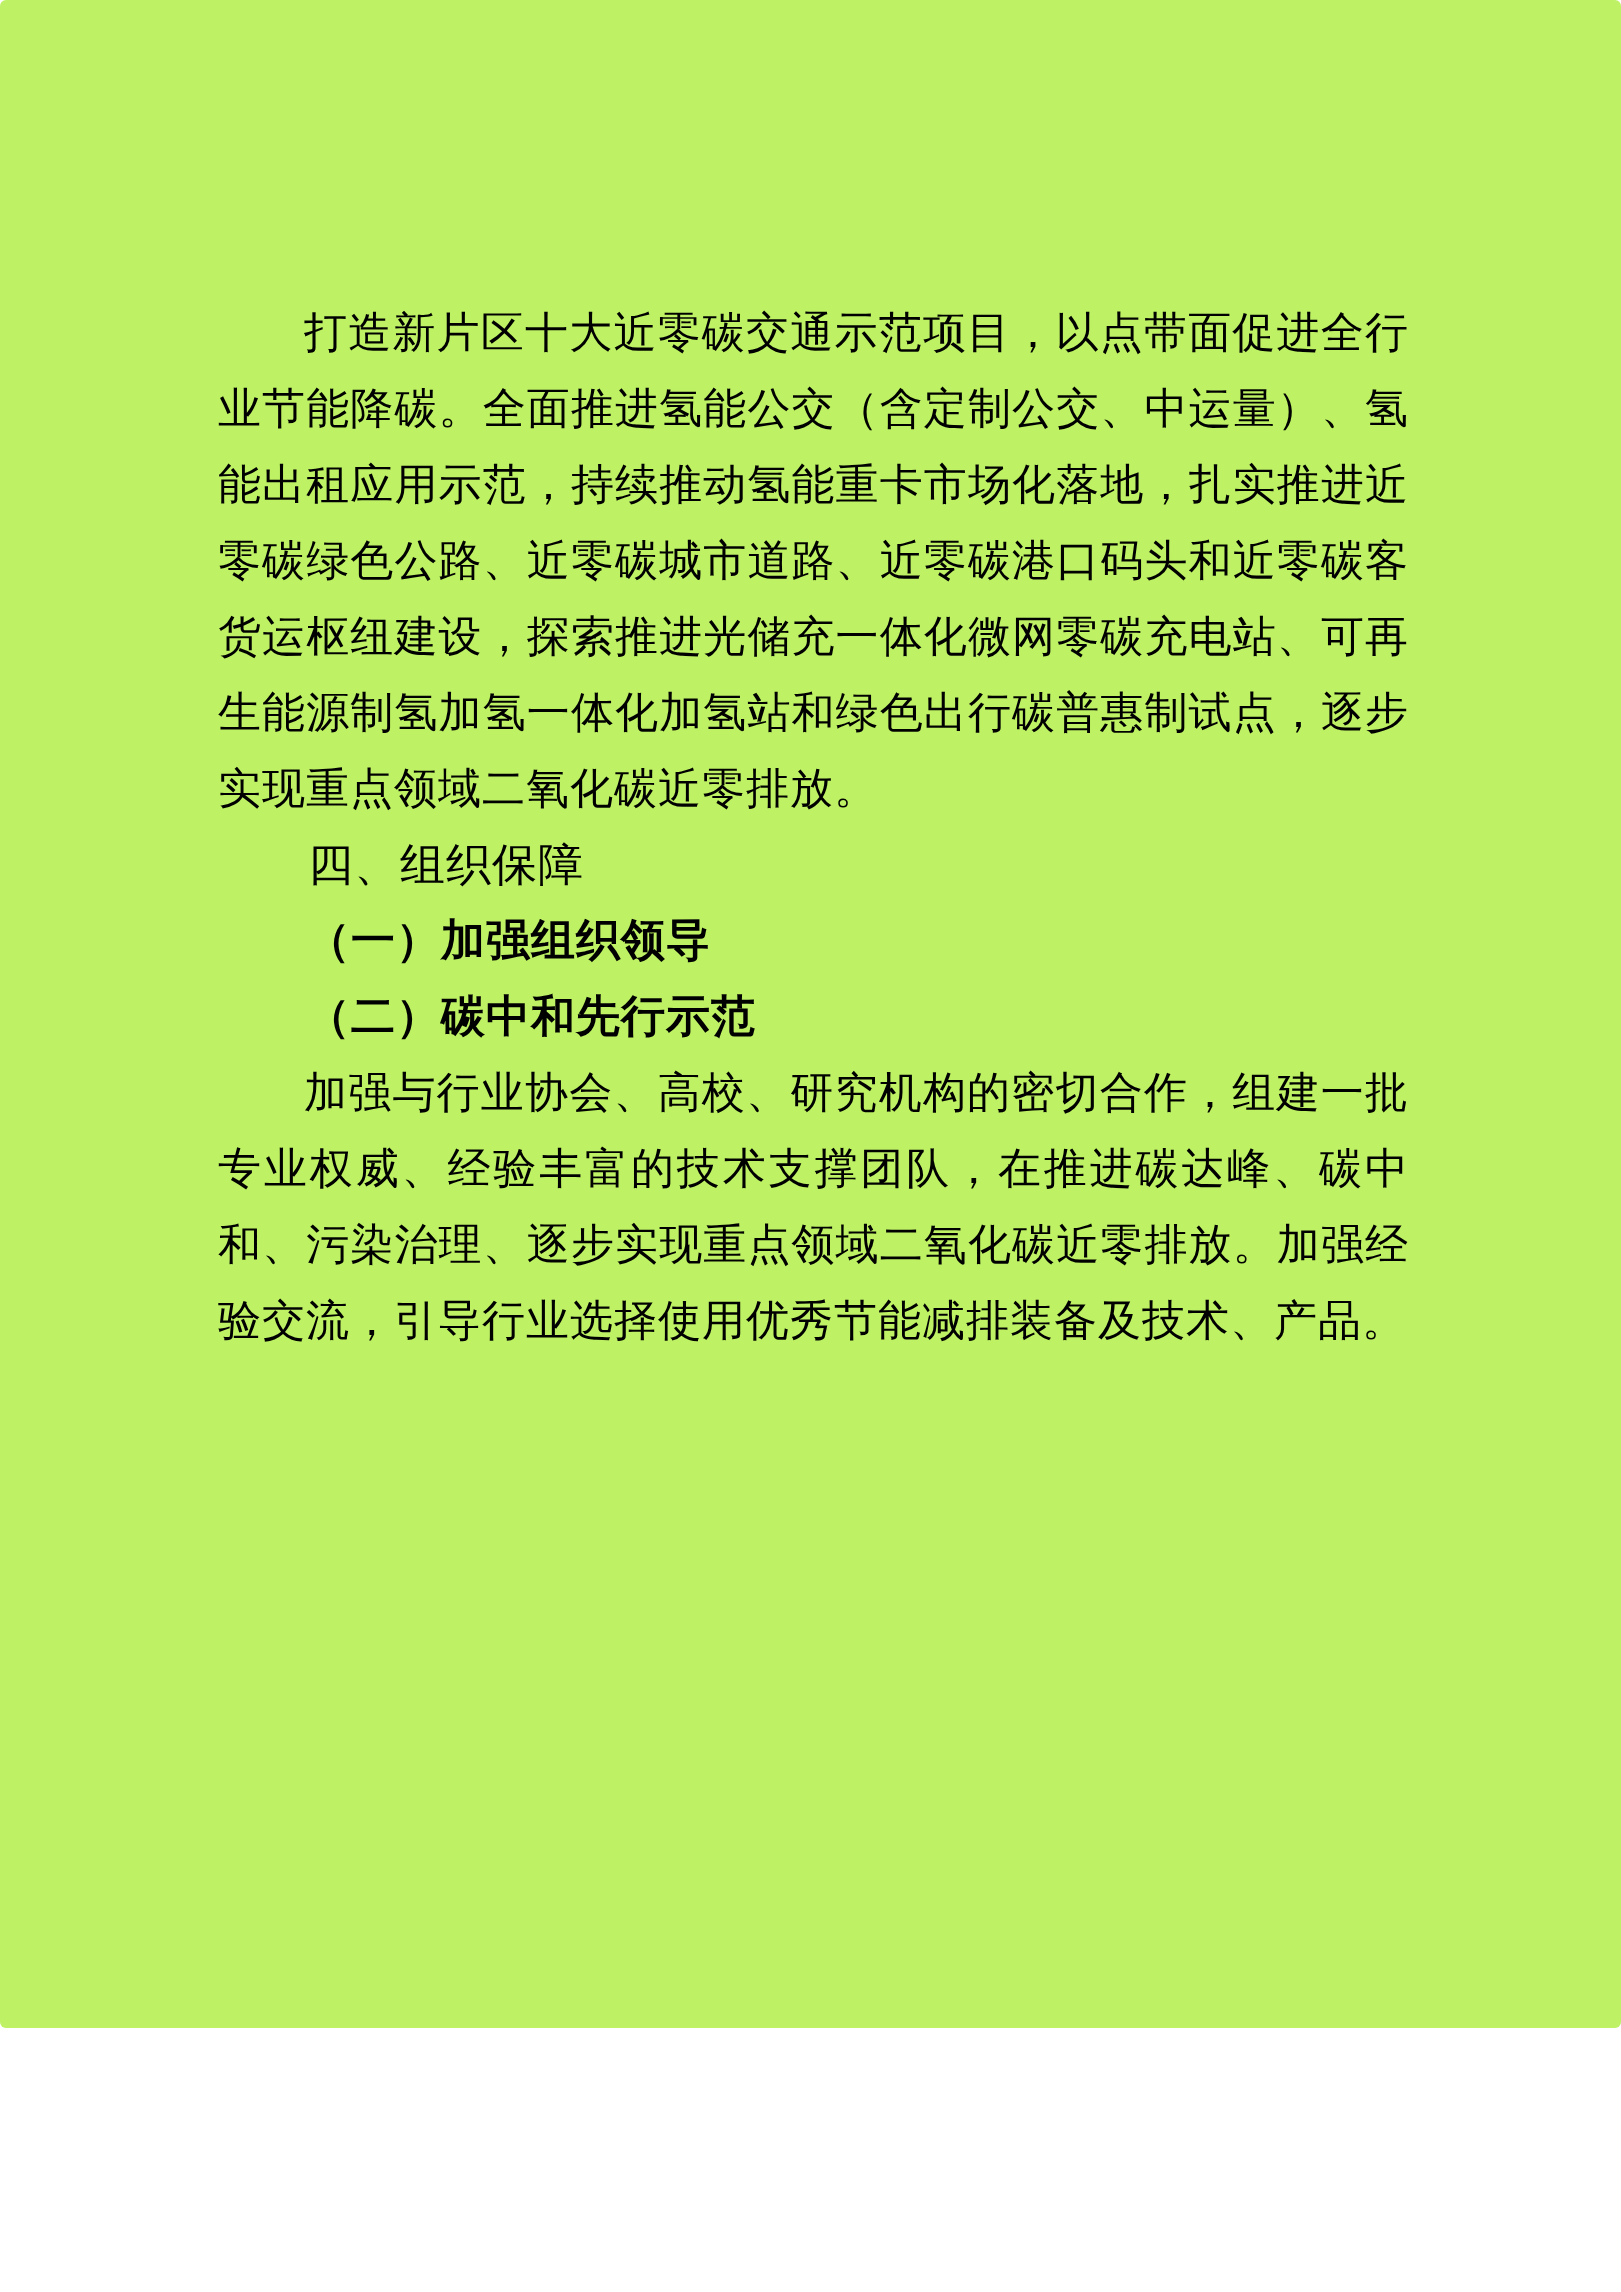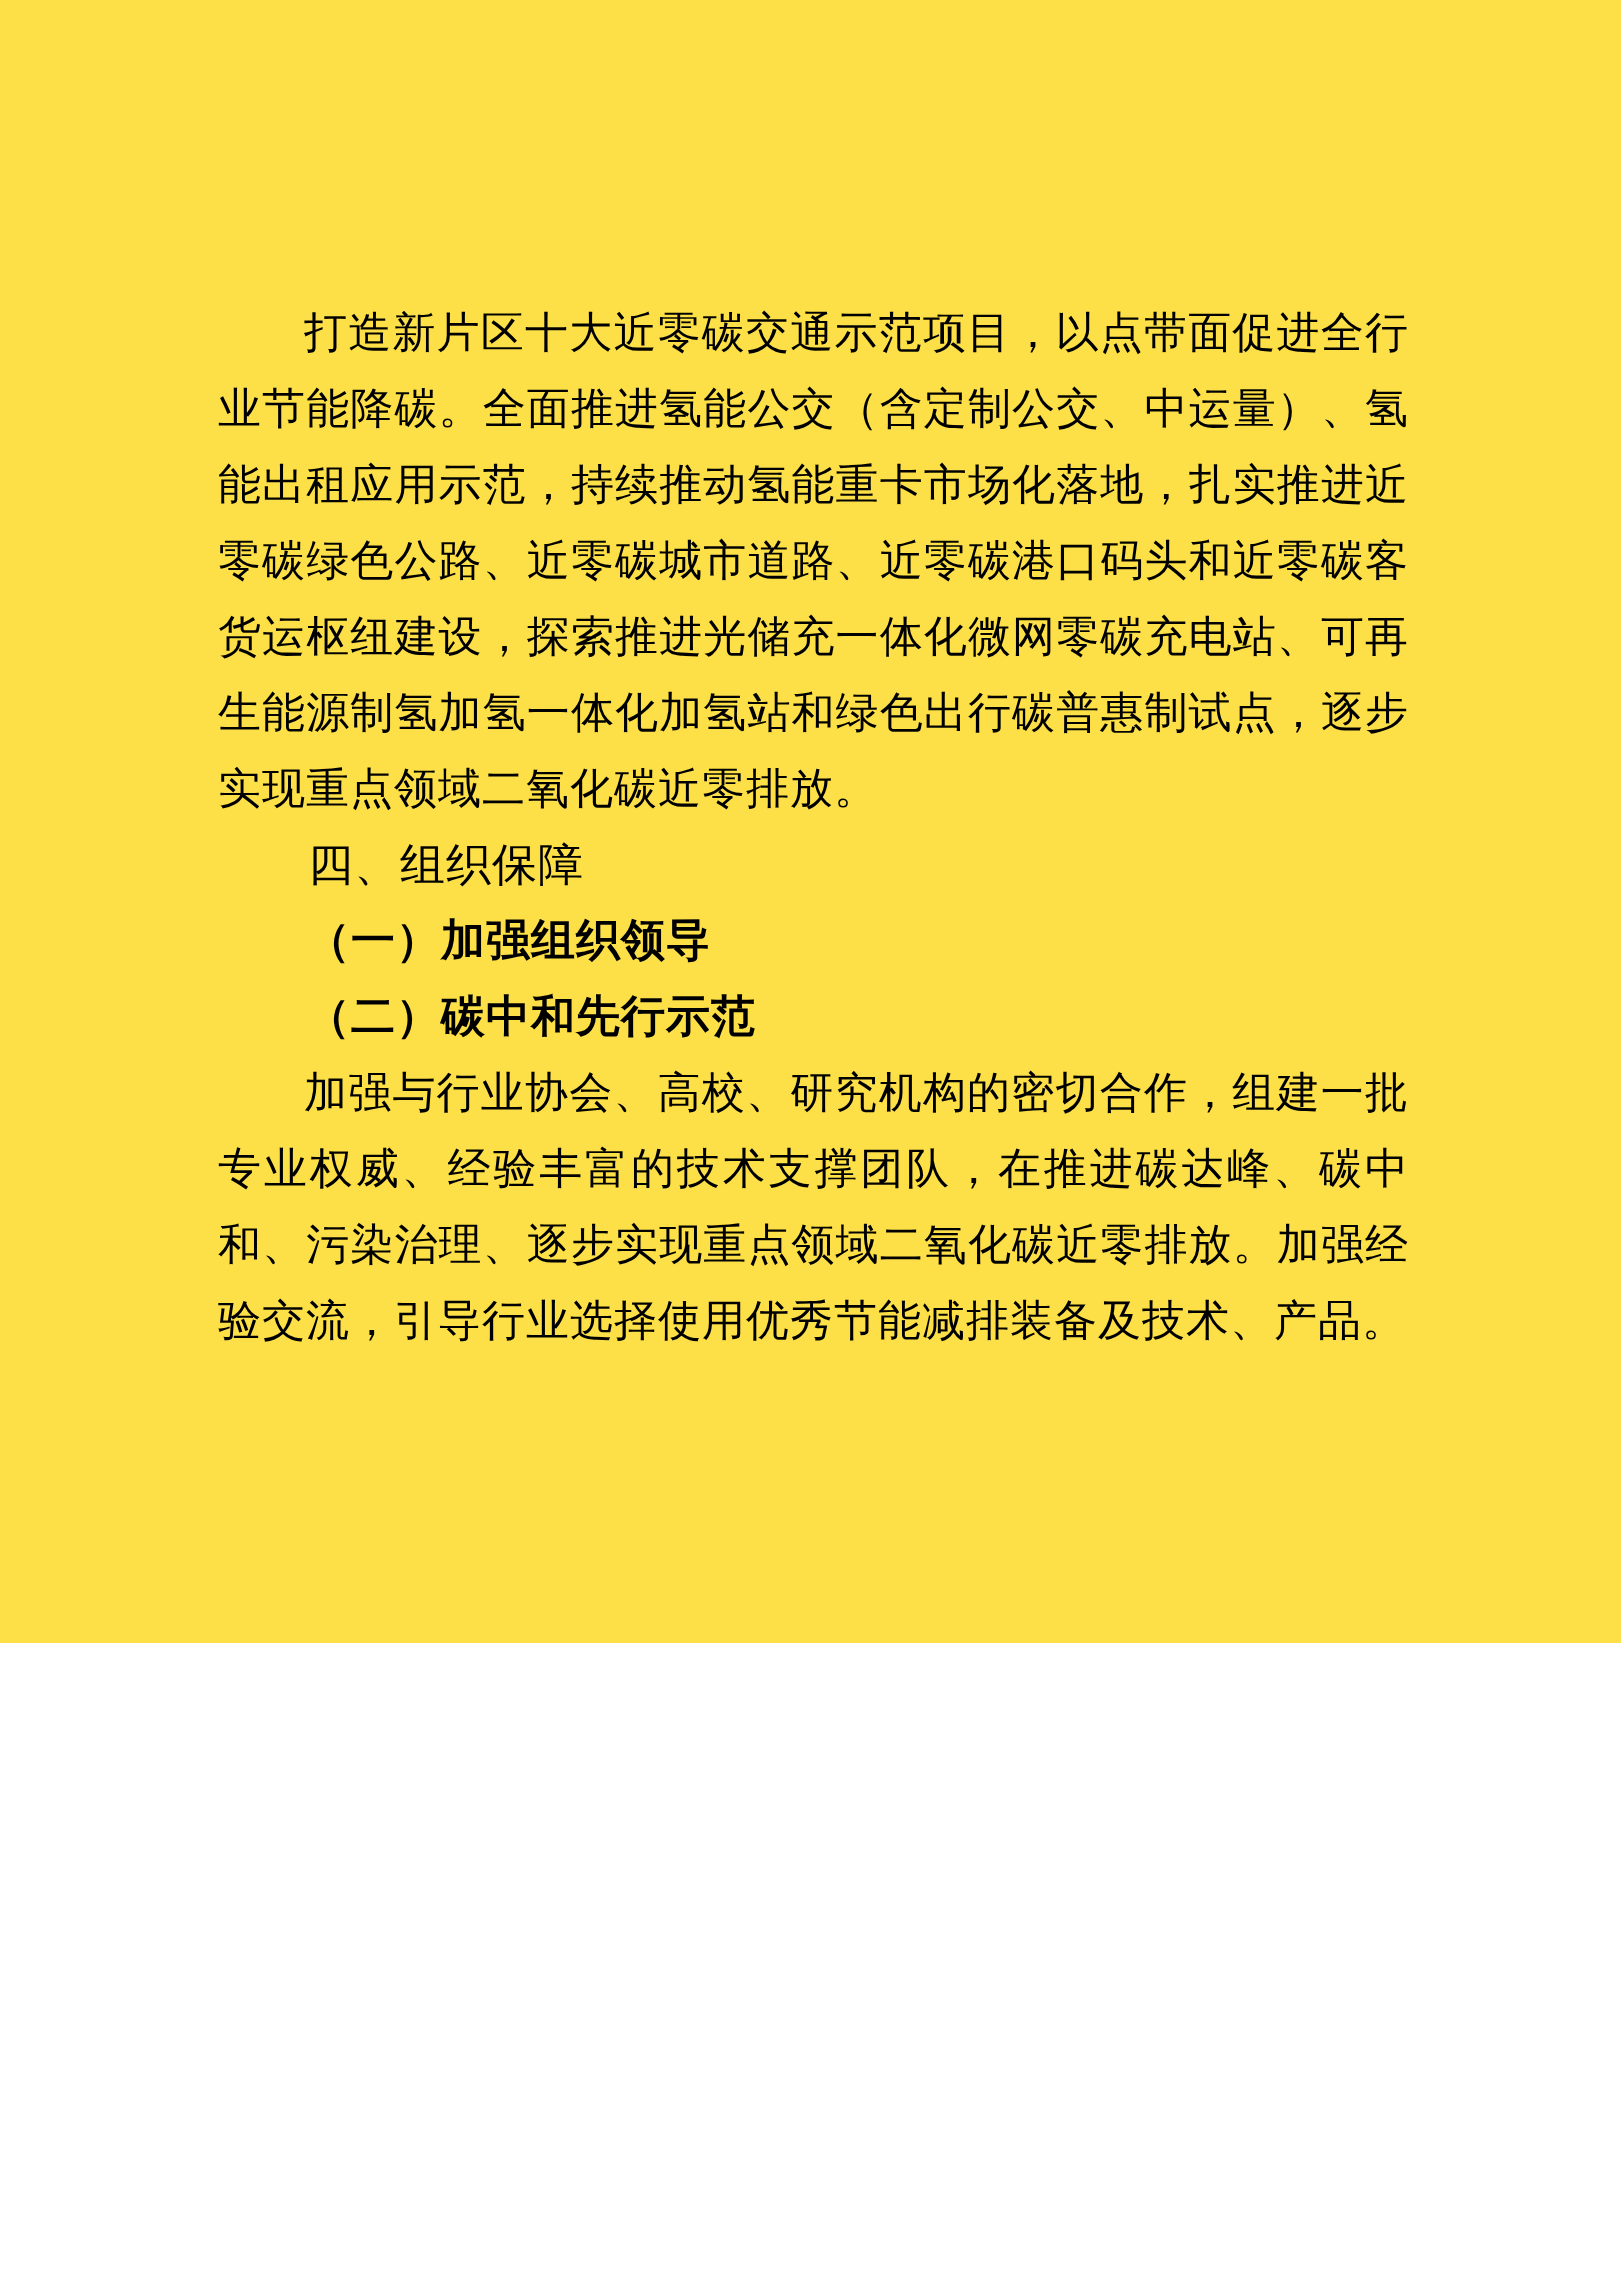--- a/index.html
+++ b/index.html
@@ -3,25 +3,26 @@
 <meta charset="utf-8">
 <style>
   html, body {
     margin: 0;
     padding: 0;
     background: #ffffff;
   }
   .page {
     position: relative;
     width: 1621px;
-    height: 1643px;
-    background: #fde047;
+    height: 2028px;
+    background: #bef264;
     overflow: hidden;
     color: #000000;
     font-family: "Liberation Serif", "DejaVu Serif", serif;
+    border-radius: 6px;
   }
   .content {
     position: absolute;
     left: 218px;
     top: 295px;
     width: 1191px;
   }
   .body-para {
     margin: 0;
     font-size: 43px;

